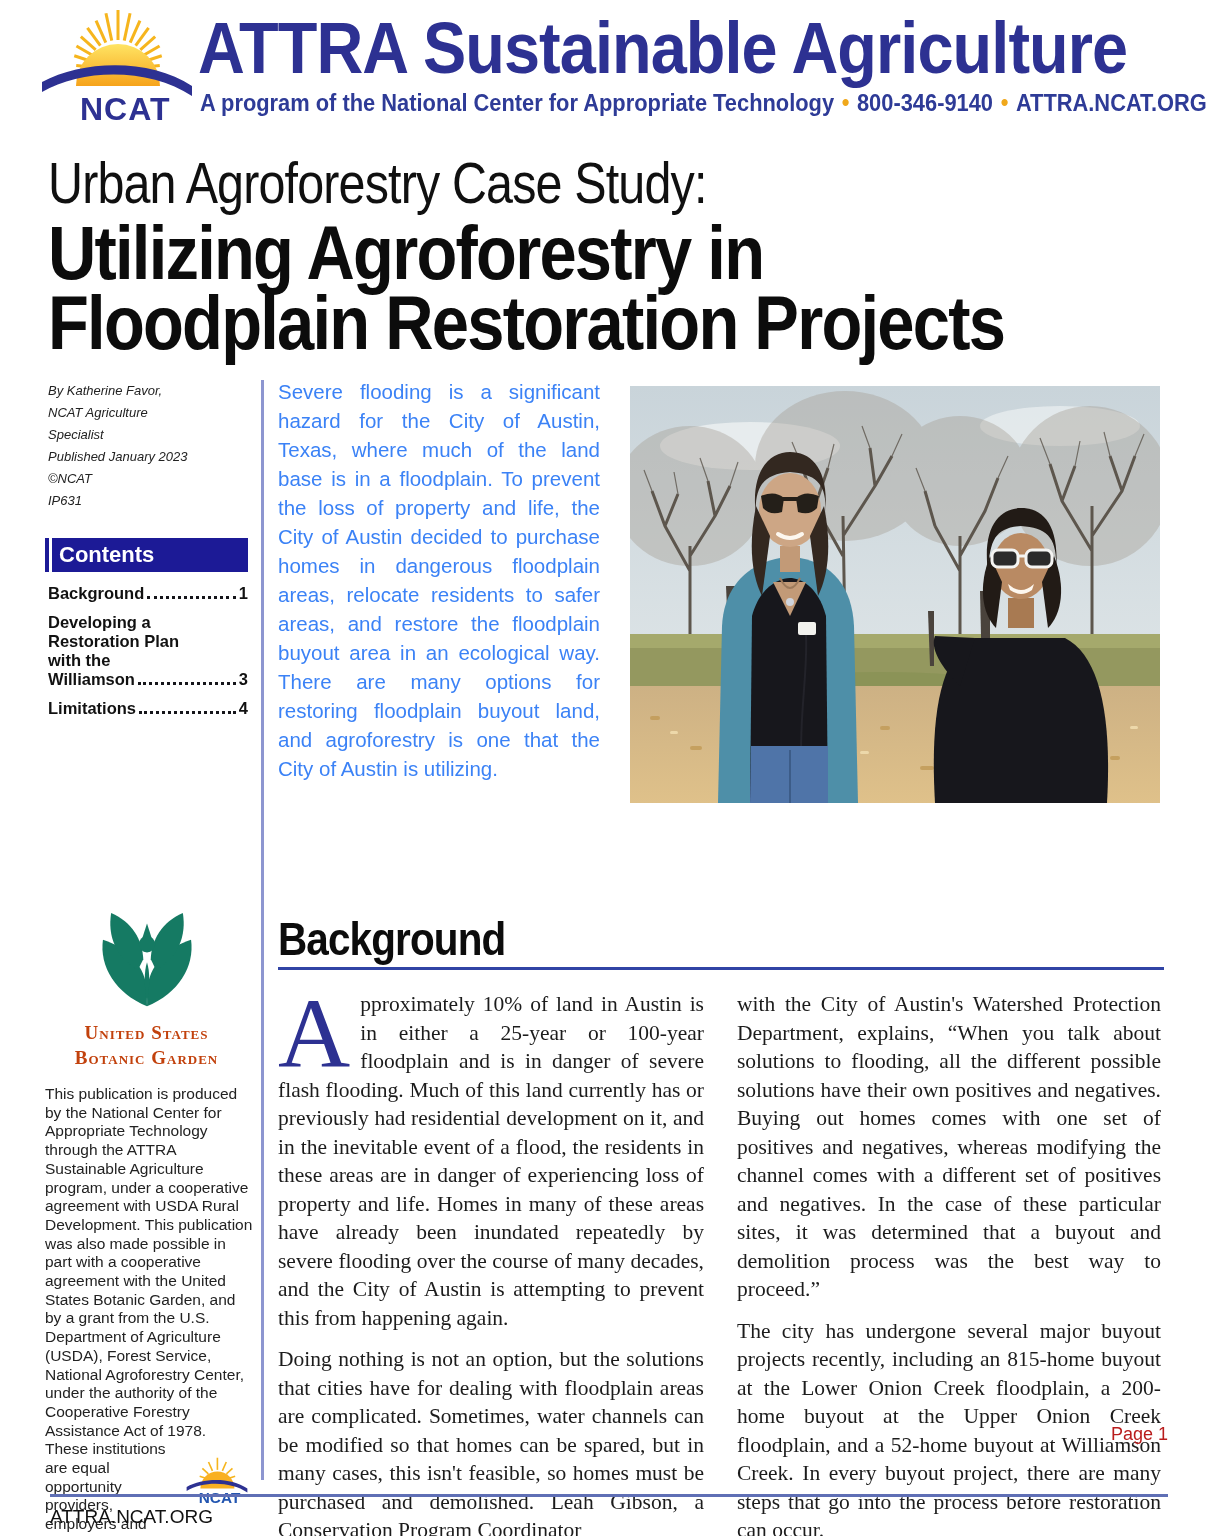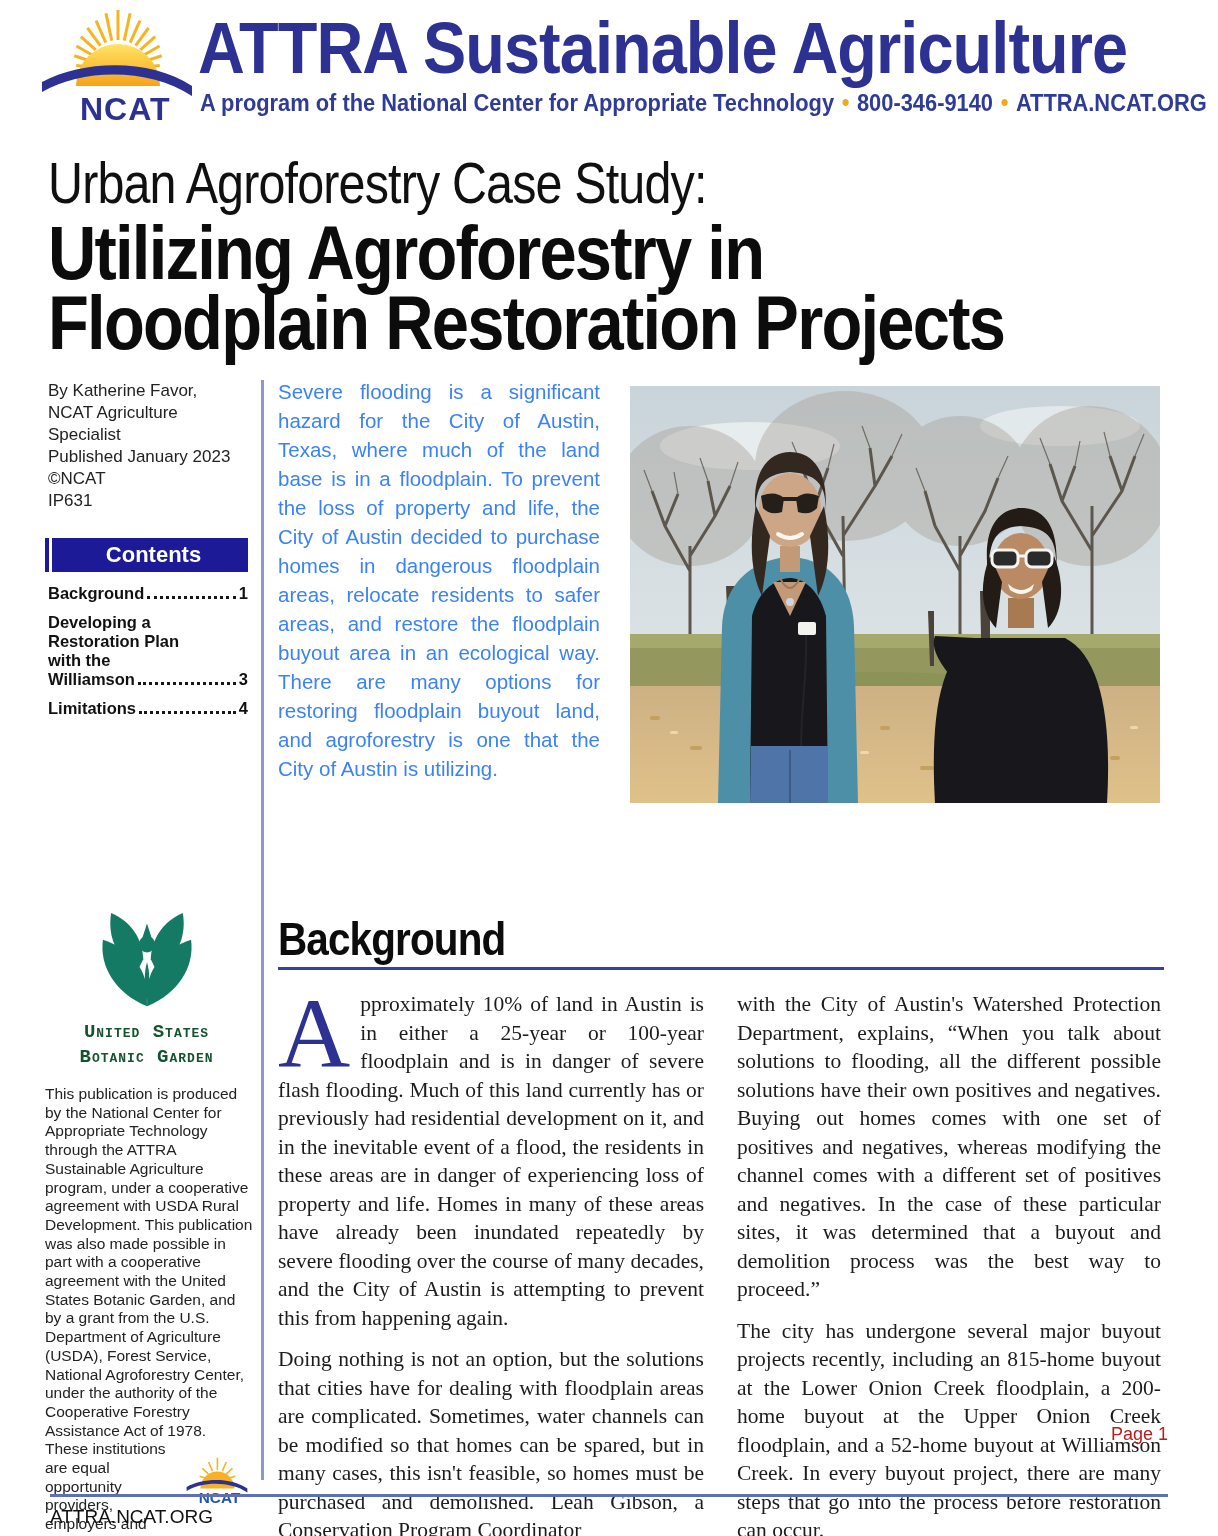--- a/index.html
+++ b/index.html
@@ -27,33 +27,33 @@
   .kicker {
     left:48px; top:150px; font-size:57px; color:#101010; font-weight:400;
     letter-spacing:-1px; transform:scaleX(0.85); transform-origin:left top; white-space:nowrap;
   }
   .doc-title {
     left:48px; top:218px; font-size:76px; font-weight:bold; color:#0c0c0c;
     line-height:70px; letter-spacing:-2px; transform:scaleX(0.88); transform-origin:left top; white-space:nowrap;
   }
 
   
-  .byline { left:48px; top:380px; width:205px; font-size:17px; line-height:22px; color:#222; }
+  .byline { left:48px; top:380px; width:205px; font-size:13px; line-height:22px; color:#222;font-style:italic; }
   .contents-box {
     left:45px; top:538px; width:203px; height:34px; background:#1c1a96;
     color:#ffffff; font-weight:bold; font-size:22px; line-height:34px; padding-left:10px;
-    border-left:4px solid #1c1a96; box-shadow:inset 3px 0 0 #ffffff;text-align:center;
+    border-left:4px solid #1c1a96; box-shadow:inset 3px 0 0 #ffffff;
   }
   .toc { left:48px; top:584px; width:200px; font-weight:bold; font-size:16.5px; line-height:19px; color:#111; }
   .toc-entry { margin-bottom:10px; }
   .toc-row { display:flex; align-items:flex-end; }
   .leader { flex:1; border-bottom:3px dotted #15151a; margin:0 3px 4px 3px; }
   .usbg { left:45px; top:898px; width:203px; text-align:center; }
   .usbg-text {
-    margin-top:6px; font-family:Liberation Mono, monospace; color:#14532d;
+    margin-top:6px; font-family:Liberation Serif, serif; color:#c2410c;
     font-size:19px; line-height:25px; font-variant:small-caps; font-weight:bold; letter-spacing:1px;
   }
   .fineprint { left:45px; top:1085px; width:208px; font-size:15.5px; line-height:18.7px; color:#222; }
   .fineprint-tail { display:flex; margin-top:0; }
   .fineprint-tail .txt { width:140px; }
   .fineprint-tail .mini { width:66px; padding-top:8px; }
 
   .v-divider { left:261px; top:380px; width:3px; height:1100px; background:#8d96d0; }
 
   

